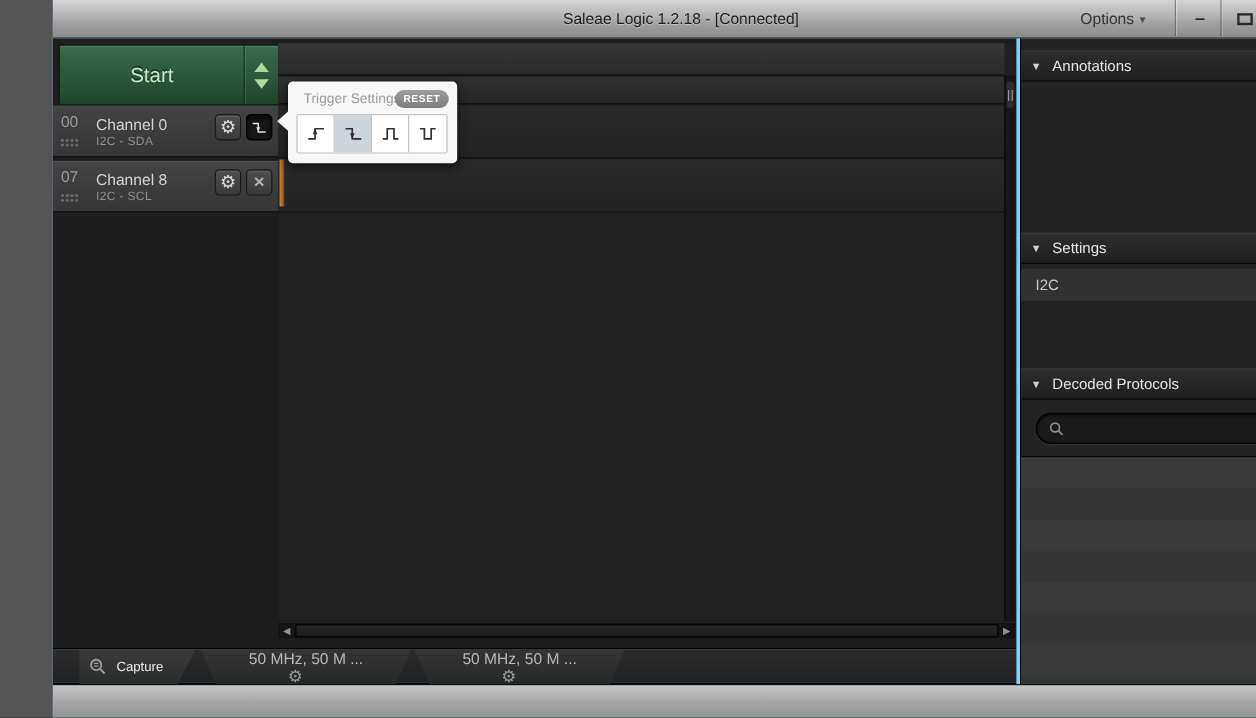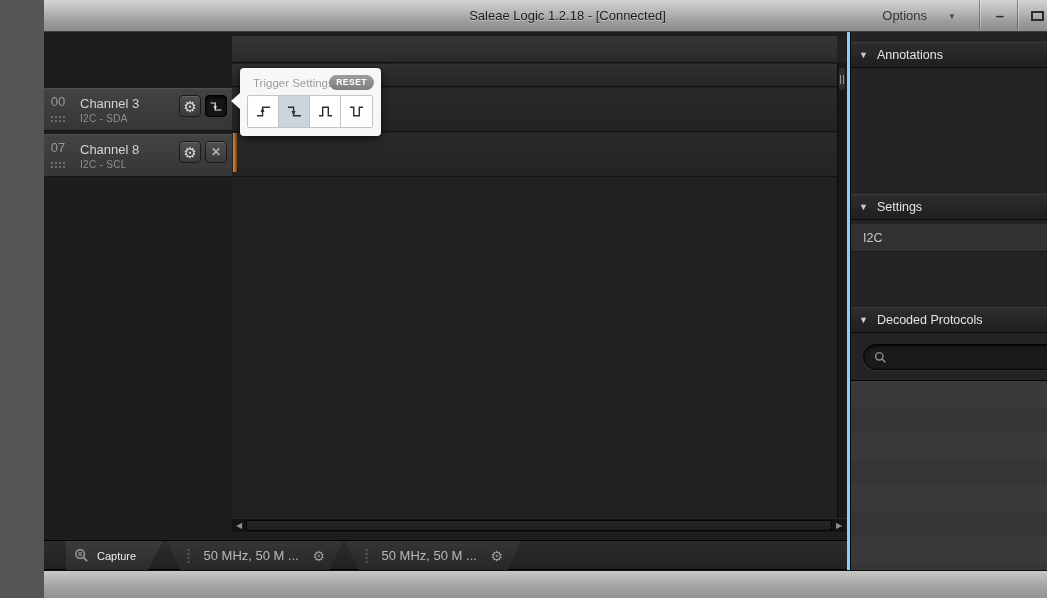--- a/index.html
+++ b/index.html
@@ -7,21 +7,21 @@
   .window { position:relative; width:1047px; height:598px; background:#7dd3fc; overflow:hidden;
             font-family:"Liberation Sans", sans-serif;margin-left:44px; }
 
   
   .titlebar { position:absolute; left:0; top:0; width:1047px; height:32px;
     background:linear-gradient(#d4d4d4, #b6b6b6 40%, #9c9c9c 70%, #8d8d8d);
     border-bottom:1px solid #3f3f3f; }
   .tb-title { position:absolute; left:0; right:0; top:8px; text-align:center;
     font-size:13px; color:#1c1c1c; text-shadow:0 1px 0 rgba(255,255,255,.35); }
   .tb-options { position:absolute; right:135px; top:8px; font-size:13px; color:#333;
-    cursor:default; display:flex; align-items:center; gap:21px; }
+    cursor:default; display:flex; align-items:center; gap:3px; }
   .tb-caret { font-size:8px; color:#4a4a4a; padding-top:2px; }
   .tb-div { position:absolute; top:0; bottom:1px; width:1px; background:rgba(70,70,70,.55);
     box-shadow:1px 0 0 rgba(255,255,255,.3); }
   .tb-btn { position:absolute; top:0; height:31px; width:34px; display:flex;
     align-items:center; justify-content:center; color:#2b2b2b; font-size:15px; font-weight:bold; }
   .tb-max-glyph { width:13px; height:10px; border:2px solid #2b2b2b; }
 
   
   .main { position:absolute; left:0; top:32px; width:803px; height:508px; background:#1d1d1d; }
 
@@ -130,21 +130,21 @@
   .tabbar { position:absolute; left:0; top:540px; width:803px; height:30px;
     background:linear-gradient(#2c2c2c, #212121); border-top:1px solid #000; border-bottom:1px solid #000; }
   .tab-capture { position:absolute; left:22px; top:0; width:97px; height:29px;
     background:linear-gradient(#3b3b3b, #2c2c2c);
     clip-path:polygon(0 0, 100% 0, calc(100% - 15px) 100%, 0 100%);
     display:flex; align-items:center; gap:7px; padding-left:8px;
     color:#ececec; font-size:11px; cursor:pointer; }
   .tab-session { position:absolute; top:0; width:176px; height:29px;
     background:linear-gradient(#353535, #272727);
     clip-path:polygon(0 0, 100% 0, calc(100% - 13px) 100%, 13px 100%);
-    display:flex; align-items:center; color:#b9b9b9; font-size:13px; cursor:pointer; }
+    display:flex; align-items:center; color:#b9b9b9; font-size:13px; cursor:pointer;flex-direction:column; }
   .tab-session.t1 { left:123px; } .tab-session.t2 { left:301px; }
   .tab-dots { width:3px; height:15px; margin-left:20px;
     background-image:radial-gradient(circle, #5d5d5d 1px, transparent 1.2px); background-size:3px 4px; }
   .tab-label { flex:1; text-align:center; }
   .tab-gear { margin-right:18px; color:#9a9a9a; font-size:14px; line-height:1; cursor:pointer; }
 
   
   .bottomframe { position:absolute; left:0; top:570px; width:1047px; height:28px;
     background:linear-gradient(#c7c7c7, #a2a2a2 60%, #939393); border-top:1px solid #101010; }
   .resize-grip { position:absolute; right:3px; bottom:3px; width:15px; height:15px;
@@ -171,25 +171,32 @@
     <div class="tb-btn" style="right:37px">
       <span class="tb-max-glyph"></span>
     </div>
     <div class="tb-btn" style="right:0">
       <span>✕</span>
     </div>
   </div>
 
   <div class="main">
 
+    <div class="start-btn">
+      <div class="start-label">Start</div>
+      <div class="start-arrows">
+        <div class="tri-up"></div>
+        <div class="tri-down"></div>
+      </div>
+    </div>
 
     <div class="ch-row r0">
       <div class="ch-num">00</div>
       <div class="ch-dots"></div>
-      <div class="ch-name">Channel 3</div>
+      <div class="ch-name">Channel 0</div>
       <div class="ch-proto">I2C - SDA</div>
       <div class="ch-btn gear">
         <span>⚙</span>
       </div>
       <div class="ch-btn trig pressed">
         <svg width="14" height="13" viewBox="0 0 18 16">
           <path d="M2 3.5 H8 V12.5 H16" stroke="#e0e0e0" stroke-width="1.6" fill="none"></path>
           <path d="M5.9 7.5 L8 12.5 L10.1 7.5 Z" fill="#e0e0e0"></path>
         </svg>
       </div>

